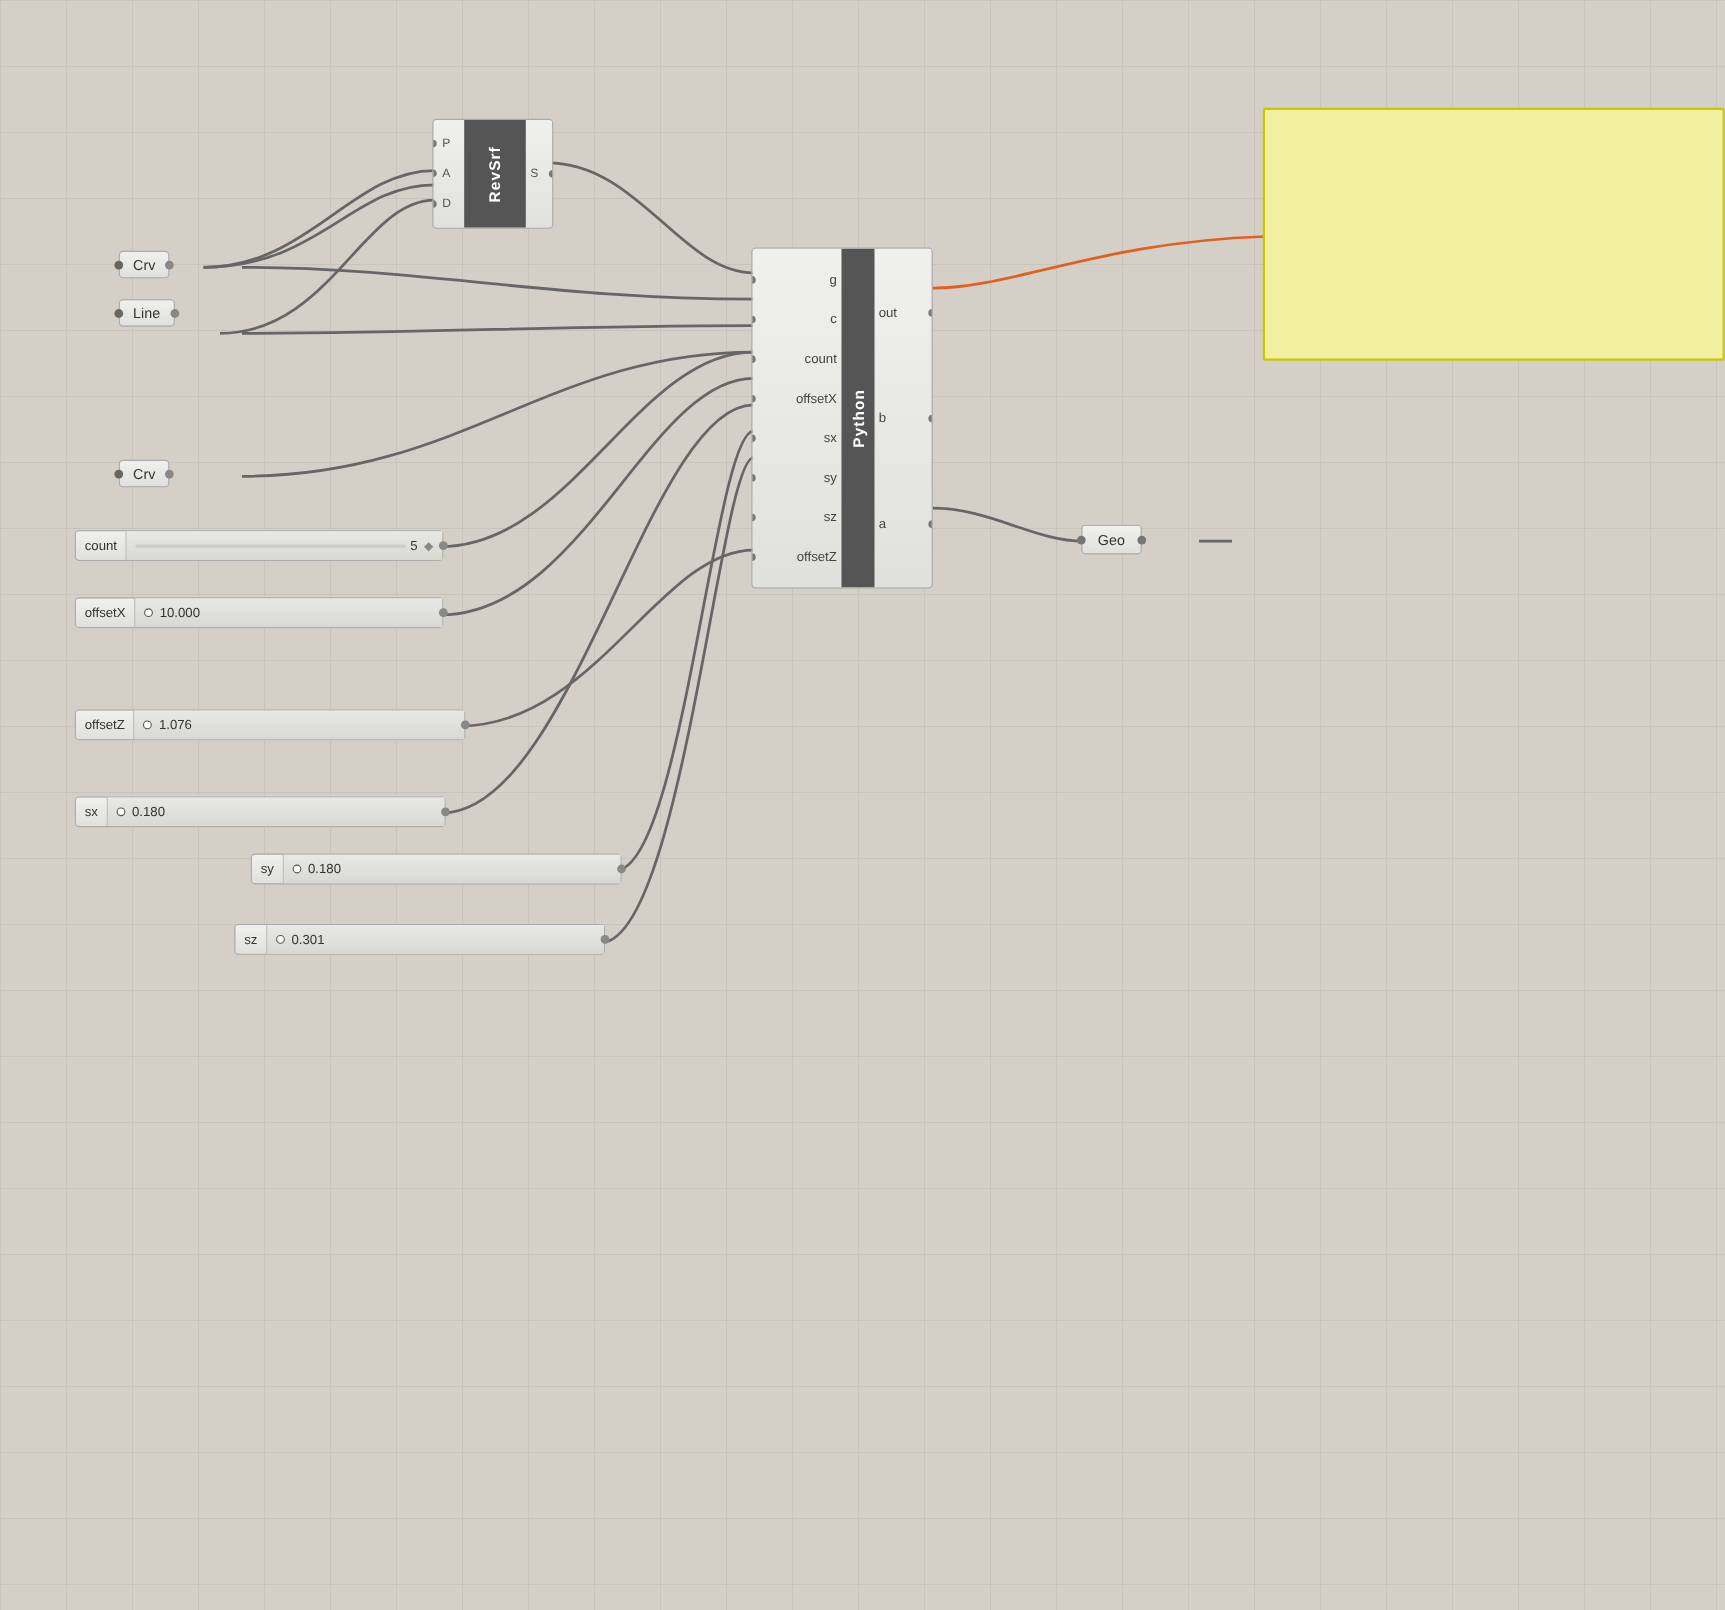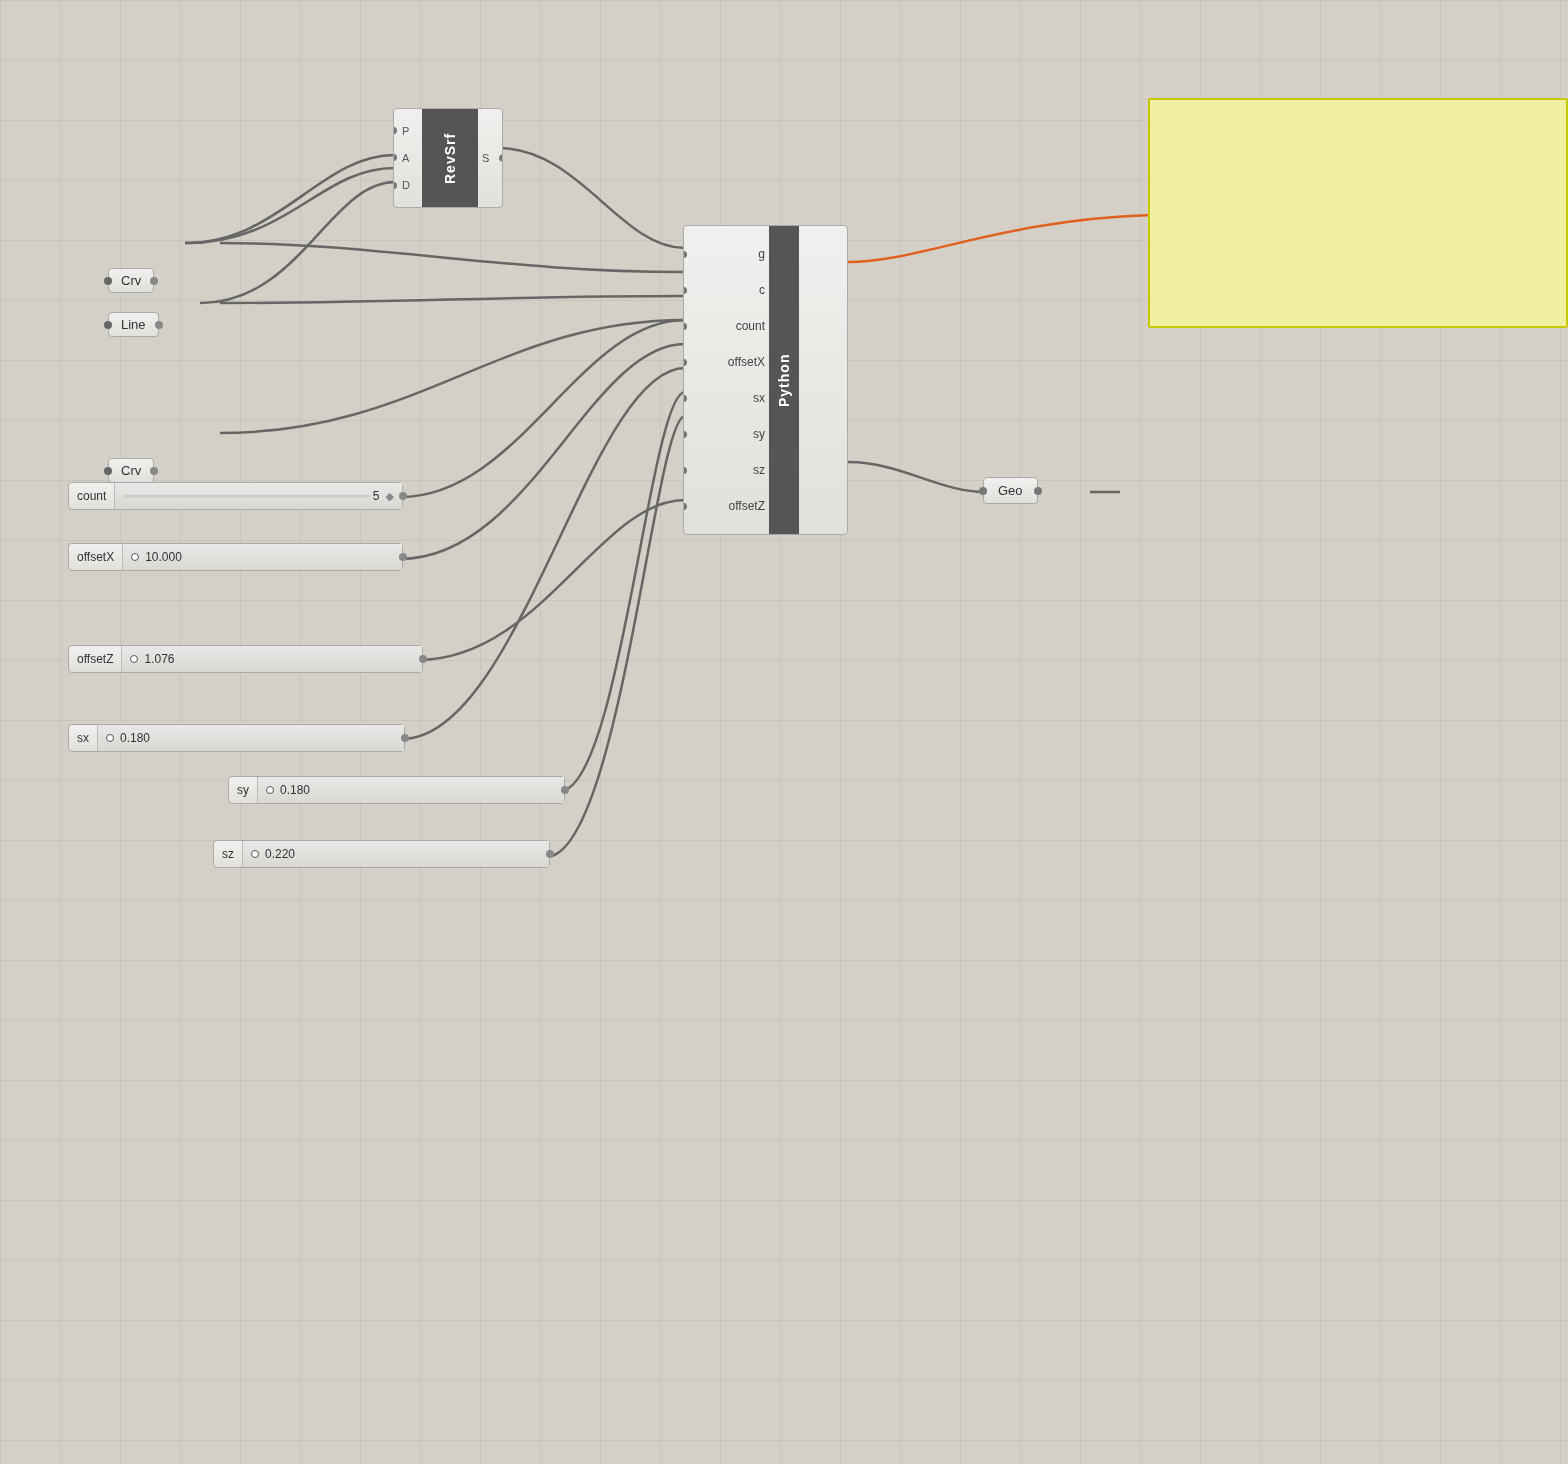--- a/index.html
+++ b/index.html
@@ -26,21 +26,20 @@
     .input-node {
       position: absolute;
       background: linear-gradient(to bottom, #f0f0ee, #e0e0dc);
       border: 1px solid #aaa;
       border-radius: 4px;
       padding: 4px 12px;
       font-size: 13px;
       color: #333;
       display: flex;
       align-items: flex-start;
-      margin-top: 40px;
     }
     .input-node .port-left {
       width: 8px; height: 8px;
       background: #666;
       border-radius: 50%;
       position: absolute;
       left: -5px;
       top: 50%;
       transform: translateY(-50%);
     }
@@ -405,21 +404,21 @@
     <span class="indicator"></span>
     <span class="value-text">0.180</span>
   </div>
   <div class="port-right"></div>
 </div>
 
 <div class="slider-node" style="left:213px; top:840px; width:337px;">
   <div class="label-part">sz</div>
   <div class="slider-part">
     <span class="indicator"></span>
-    <span class="value-text">0.220</span>
+    <span class="value-text">0.301</span>
   </div>
   <div class="port-right"></div>
 </div>
 
 <div class="python-node" style="left:683px; top:225px; height:310px;">
   <div class="python-ports-left" style="width:85px;">
     <div class="python-port-row" style="position:relative;">
       <div class="pdot"></div>
       <span>g</span>
     </div>
@@ -446,20 +445,34 @@
     <div class="python-port-row" style="position:relative;">
       <div class="pdot"></div>
       <span>sz</span>
     </div>
     <div class="python-port-row" style="position:relative;">
       <div class="pdot"></div>
       <span>offsetZ</span>
     </div>
   </div>
   <div class="python-title">Python</div>
+  <div class="python-ports-right">
+    <div class="python-port-right-row" style="position:relative;">
+      <span>out</span>
+      <div class="pdot-right"></div>
+    </div>
+    <div class="python-port-right-row" style="position:relative;">
+      <span>b</span>
+      <div class="pdot-right"></div>
+    </div>
+    <div class="python-port-right-row" style="position:relative;">
+      <span>a</span>
+      <div class="pdot-right"></div>
+    </div>
+  </div>
 </div>
 
 <div class="geo-node" style="left:983px; top:477px; position:absolute;">
   <div class="port-left"></div>
   <span>Geo</span>
   <div class="port-right"></div>
 </div>
 
 <div class="yellow-panel" style="left:1148px; top:98px; width:420px; height:230px;"></div>
 

